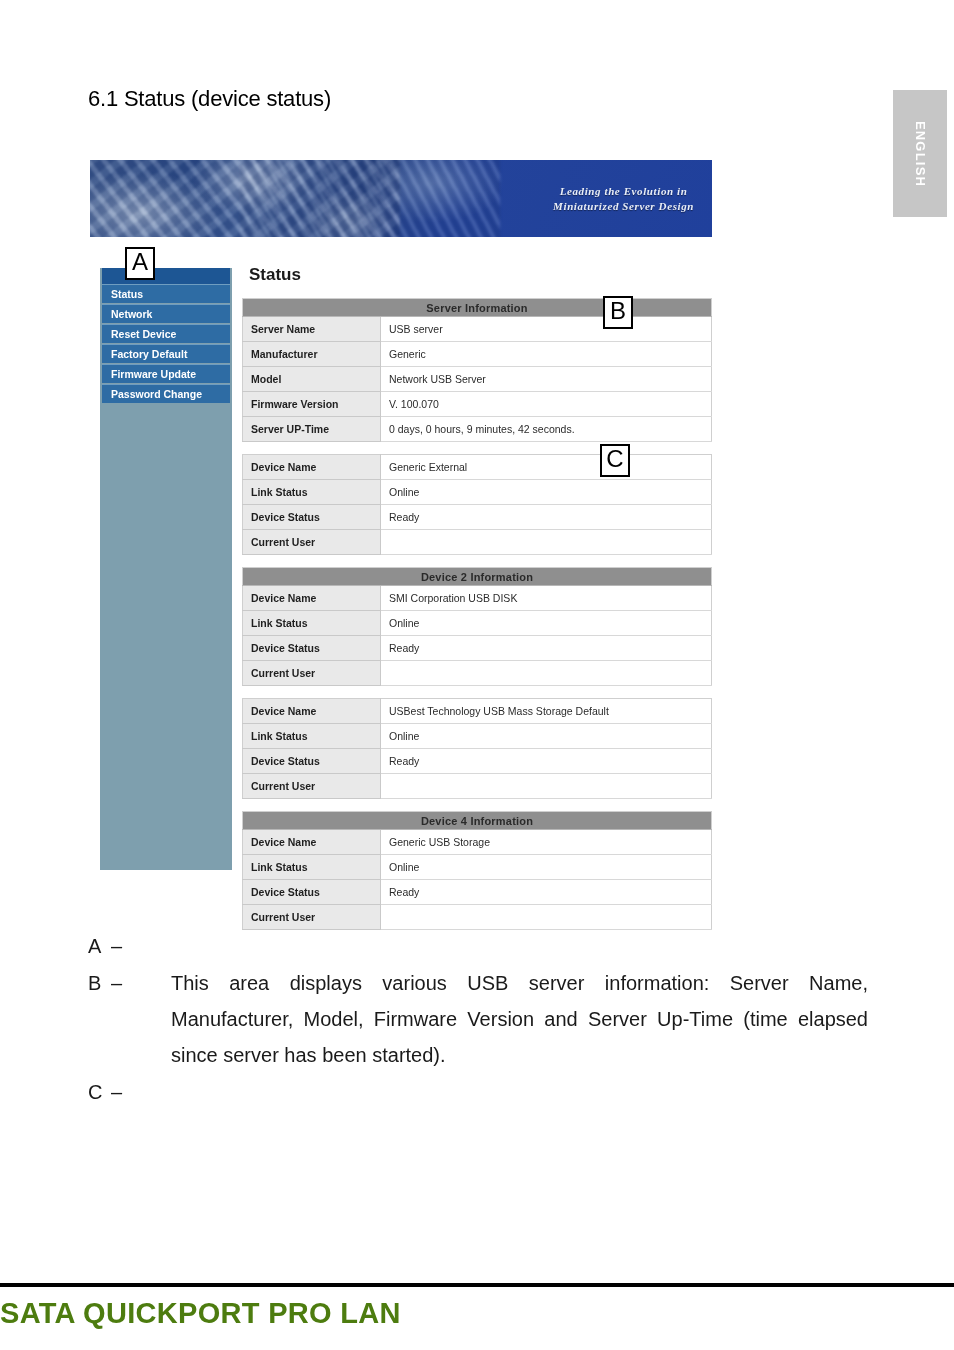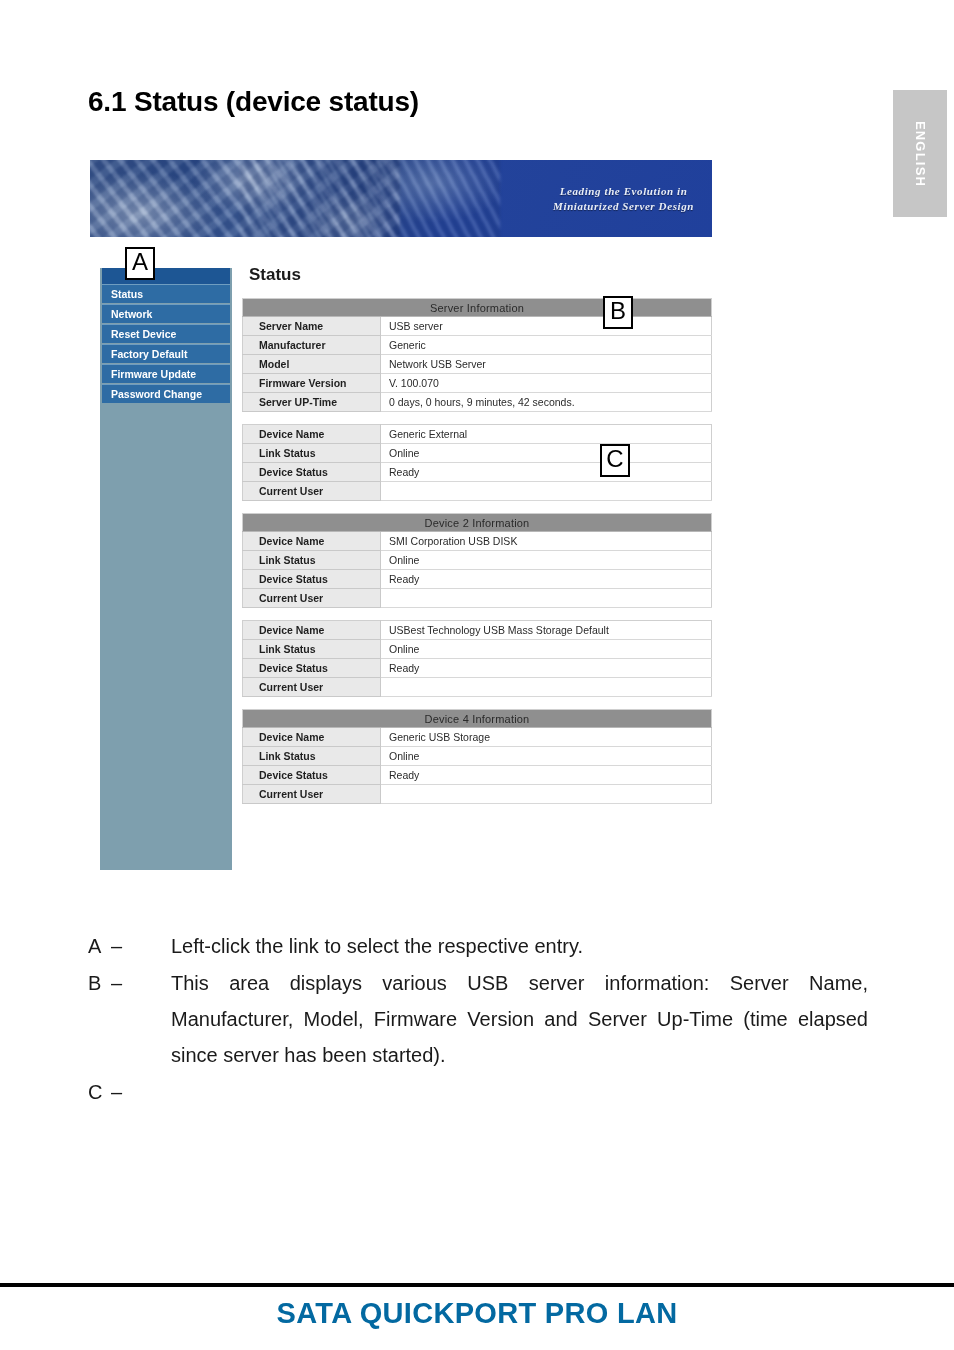--- a/index.html
+++ b/index.html
@@ -33,22 +33,22 @@
     font-weight: bold;
     letter-spacing: 1.2px;
     font-family: "Liberation Sans", sans-serif;
   }
 
   
   .page-heading {
     position: absolute;
     left: 88px;
     top: 86px;
-    font-size: 28px;
-    font-weight: bold;
+    font-size: 22px;
+    font-weight: normal;
     color: #000000;
     letter-spacing: -0.2px;
   }
 
   
   .shot {
     position: absolute;
     left: 90px;
     top: 160px;
     width: 632px;
@@ -154,45 +154,45 @@
     width: 470px;
     border-collapse: collapse;
     margin-bottom: 12px;
     background: #ffffff;
     border: 1px solid #cfcfcf;
   }
   table.info th.tbl-head {
     background: #8f8f8f;
     color: #2a2a2a;
     font-size: 11px;
-    font-weight: normal;
+    font-weight: bold;
     height: 18px;
     text-align: center;
     letter-spacing: 0.2px;
     border-bottom: 1px solid #b7b7b7;
   }
   table.info td.lbl {
     width: 138px;
     background: #e9e9e9;
     color: #1f1f1f;
     font-size: 10.5px;
     font-weight: bold;
-    padding: 3px 0 3px 16px;
+    padding: 3px 0 3px 8px;
     border-bottom: 1px solid #c9c9c9;
     border-right: 1px solid #c9c9c9;
     height: 19px;
     white-space: nowrap;
   }
   table.info td.val {
     background: #ffffff;
     color: #2b2b2b;
     font-size: 10.5px;
     padding: 3px 0 3px 8px;
     border-bottom: 1px solid #d8d8d8;
-    height: 19px;
+    height: 25px;
     white-space: nowrap;
   }
 
   
   .callout {
     position: absolute;
     background: #ffffff;
     border: 2px solid #000000;
     font-size: 24px;
     font-weight: normal;
@@ -249,24 +249,24 @@
     top: 1283px;
     width: 954px;
     height: 4px;
     background: #000000;
   }
   .footer-title {
     position: absolute;
     left: 0;
     top: 1297px;
     width: 954px;
-    text-align: center;
+    text-align: left;
     font-size: 29px;
     font-weight: bold;
-    color: #0369a1;
+    color: #4d7c0f;
     letter-spacing: 0.3px;
   }
 </style>
 </head>
 <body>
 
 <div class="lang-tab">
   <span>ENGLISH</span>
 </div>
 
@@ -430,21 +430,20 @@
 </div>
 
 <div class="callout" id="callout-a">A</div>
 <div class="callout" id="callout-b">B</div>
 <div class="callout" id="callout-c">C</div>
 
 <div class="legend">
   <div class="legend-row">
     <div class="legend-letter">A</div>
     <div class="legend-dash">–</div>
-    <div class="legend-text">Left-click the link to select the respective entry.</div>
   </div>
   <div class="legend-row">
     <div class="legend-letter">B</div>
     <div class="legend-dash">–</div>
     <div class="legend-text">This area displays various USB server information: Server Name, Manufacturer, Model, Firmware Version and Server Up-Time (time elapsed since server has been started).</div>
   </div>
   <div class="legend-row">
     <div class="legend-letter">C</div>
     <div class="legend-dash">–</div>
   </div>

